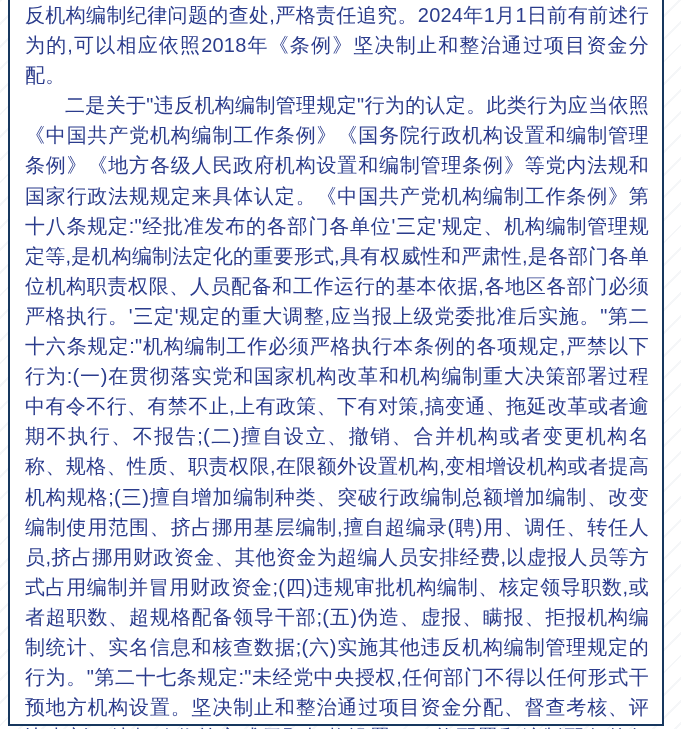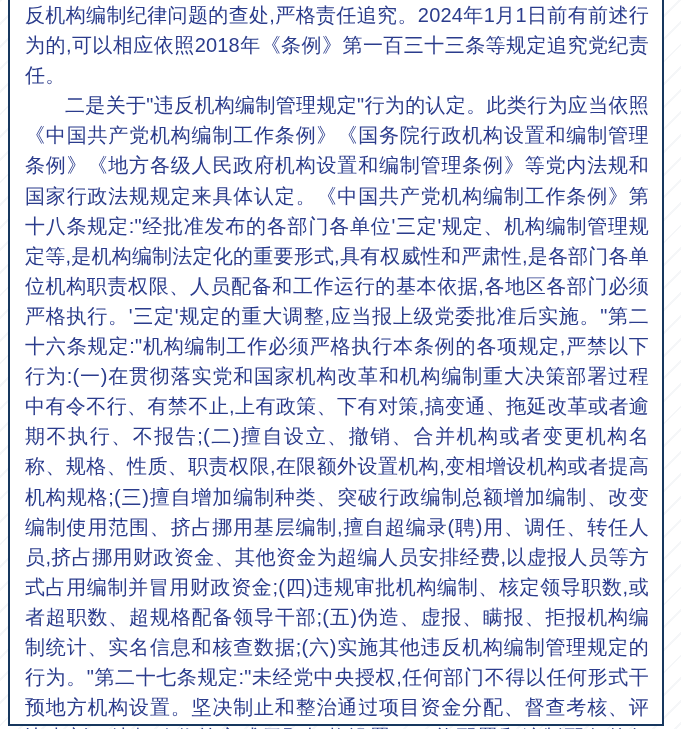--- a/index.html
+++ b/index.html
@@ -47,16 +47,16 @@
   }
   .article p.indent {
     text-indent: 2em;
   }
 </style>
 </head>
 <body>
 
 <div class="content-frame">
   <div class="article">
-    <p>反机构编制纪律问题的查处,严格责任追究。2024年1月1日前有前述行为的,可以相应依照2018年《条例》第一百三十三条等规定追究党纪责任。</p>
+    <p>反机构编制纪律问题的查处,严格责任追究。2024年1月1日前有前述行为的,可以相应依照2018年《条例》坚决制止和整治通过项目资金分配。</p>
     <p class="indent">二是关于"违反机构编制管理规定"行为的认定。此类行为应当依照《中国共产党机构编制工作条例》《国务院行政机构设置和编制管理条例》《地方各级人民政府机构设置和编制管理条例》等党内法规和国家行政法规规定来具体认定。《中国共产党机构编制工作条例》第十八条规定:"经批准发布的各部门各单位'三定'规定、机构编制管理规定等,是机构编制法定化的重要形式,具有权威性和严肃性,是各部门各单位机构职责权限、人员配备和工作运行的基本依据,各地区各部门必须严格执行。'三定'规定的重大调整,应当报上级党委批准后实施。"第二十六条规定:"机构编制工作必须严格执行本条例的各项规定,严禁以下行为:(一)在贯彻落实党和国家机构改革和机构编制重大决策部署过程中有令不行、有禁不止,上有政策、下有对策,搞变通、拖延改革或者逾期不执行、不报告;(二)擅自设立、撤销、合并机构或者变更机构名称、规格、性质、职责权限,在限额外设置机构,变相增设机构或者提高机构规格;(三)擅自增加编制种类、突破行政编制总额增加编制、改变编制使用范围、挤占挪用基层编制,擅自超编录(聘)用、调任、转任人员,挤占挪用财政资金、其他资金为超编人员安排经费,以虚报人员等方式占用编制并冒用财政资金;(四)违规审批机构编制、核定领导职数,或者超职数、超规格配备领导干部;(五)伪造、虚报、瞒报、拒报机构编制统计、实名信息和核查数据;(六)实施其他违反机构编制管理规定的行为。"第二十七条规定:"未经党中央授权,任何部门不得以任何形式干预地方机构设置。坚决制止和整治通过项目资金分配、督查考核、评比表彰、达标验收等方式干预机构设置、职能配置和编制配备的行为。部门规章和规范性文件不得就机构编制事项作出具体规定,不得作为审批机构编制的依据。"</p>
   </div>
 </div>
 
 </body></html>

